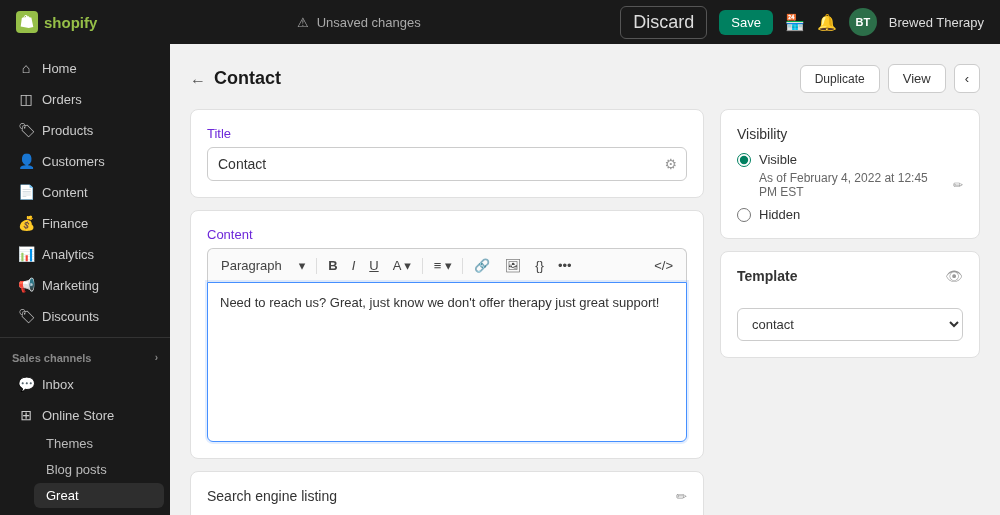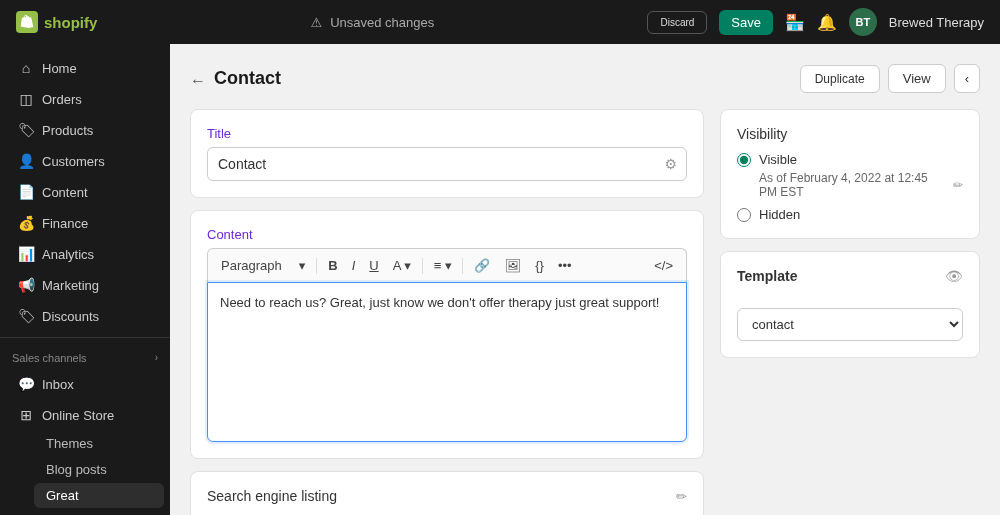--- a/index.html
+++ b/index.html
@@ -5,34 +5,34 @@
     * { box-sizing: border-box; margin: 0; padding: 0; }
     body { font-family: -apple-system, BlinkMacSystemFont, 'Segoe UI', sans-serif; font-size: 13px; background: #f1f1f1; display: flex; flex-direction: column; height: 515px; overflow: hidden; }
 
     
     .topbar { background: #1a1a1a; height: 44px; display: flex; align-items: center; padding: 0 16px; gap: 16px; flex-shrink: 0; }
     .topbar-logo { color: #96bf48; font-weight: bold; font-size: 15px; display: flex; align-items: center; gap: 6px; }
     .topbar-logo-icon { background: #96bf48; color: white; width: 22px; height: 22px; border-radius: 4px; display: flex; align-items: center; justify-content: center; font-size: 11px; font-weight: bold; }
     .topbar-center { flex: 1; display: flex; align-items: center; justify-content: center; gap: 8px; color: #aaa; font-size: 13px; }
     .topbar-right { display: flex; align-items: center; gap: 12px; }
     .topbar-icon-btn { color: #bbb; font-size: 16px; cursor: pointer; }
-    .topbar-discard { background: transparent; border: 1px solid #555; color: #ddd; padding: 5px 12px; border-radius: 6px; cursor: pointer; font-size: 10px; }
+    .topbar-discard { background: transparent; border: 1px solid #555; color: #ddd; padding: 5px 12px; border-radius: 6px; cursor: pointer; font-size: 18px; }
     .topbar-save { background: #008060; border: none; color: white; padding: 5px 12px; border-radius: 6px; cursor: pointer; font-size: 13px; font-weight: 500; }
     .topbar-avatar { background: #2c6e49; color: white; width: 28px; height: 28px; border-radius: 50%; display: flex; align-items: center; justify-content: center; font-size: 11px; font-weight: bold; }
     .topbar-store { color: #ddd; font-size: 13px; }
 
     
     .main-layout { display: flex; flex: 1; overflow: hidden; }
 
     
     .sidebar { width: 170px; background: #1a1a1a; flex-shrink: 0; overflow-y: auto; padding: 8px 0; }
     .sidebar-item { display: flex; align-items: center; gap: 8px; padding: 7px 12px; color: #ccc; cursor: pointer; font-size: 13px; border-radius: 6px; margin: 1px 6px; }
     .sidebar-item.active { background: #2a2a2a; color: white; }
     .sidebar-item-icon { width: 16px; text-align: center; font-size: 14px; }
-    .sidebar-section { color: #888; font-size: 11px; padding: 8px 12px 4px 12px; display: flex; justify-content: space-between; }
+    .sidebar-section { color: #888; font-size: 11px; padding: 8px 12px 4px 12px; display: flex; justify-content: space-between; font-weight: bold; }
     .sidebar-section-arrow { font-size: 10px; }
     .sidebar-sub { padding-left: 28px; }
     .sidebar-sub .sidebar-item { padding: 5px 12px; font-size: 13px; color: #bbb; }
     .sidebar-sub .sidebar-item.active { color: white; background: #2e2e2e; }
     .sidebar-divider { border: none; border-top: 1px solid #333; margin: 6px 0; }
 
     
     .content-area { flex: 1; overflow-y: auto; padding: 20px; background: #f1f1f1; }
 
     

